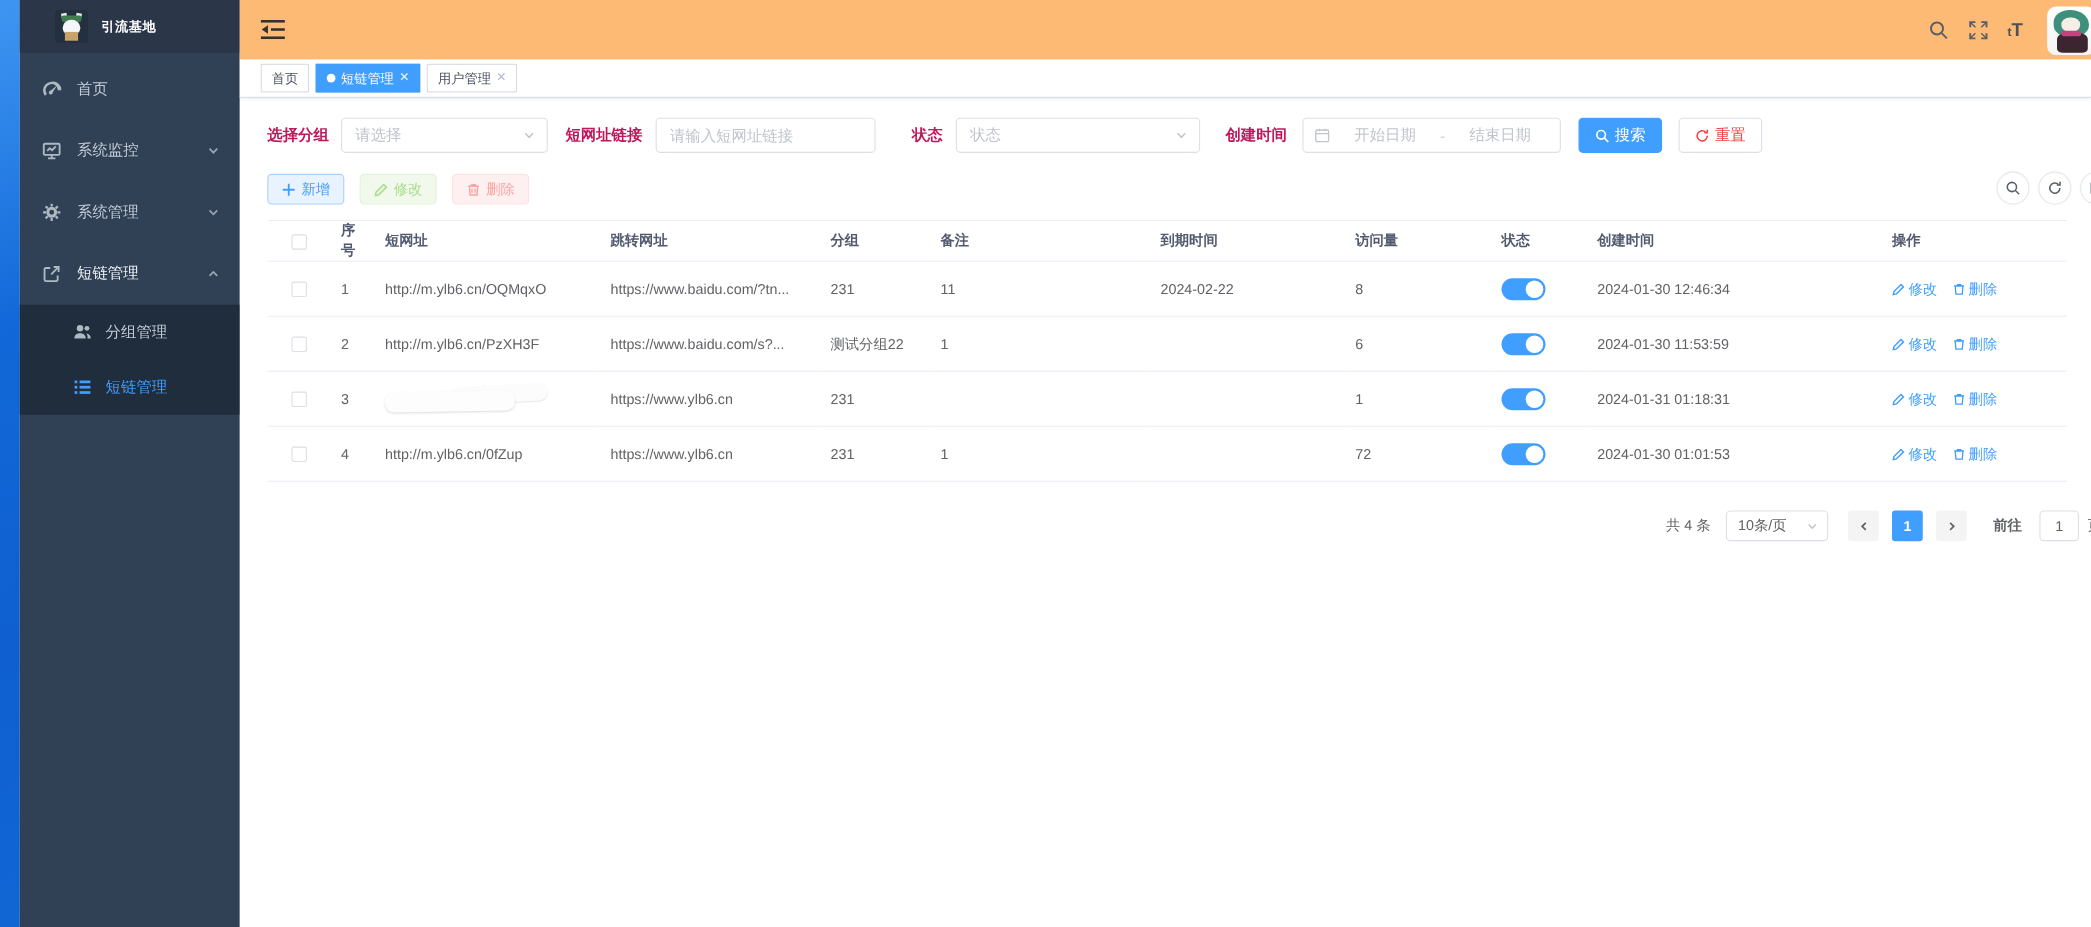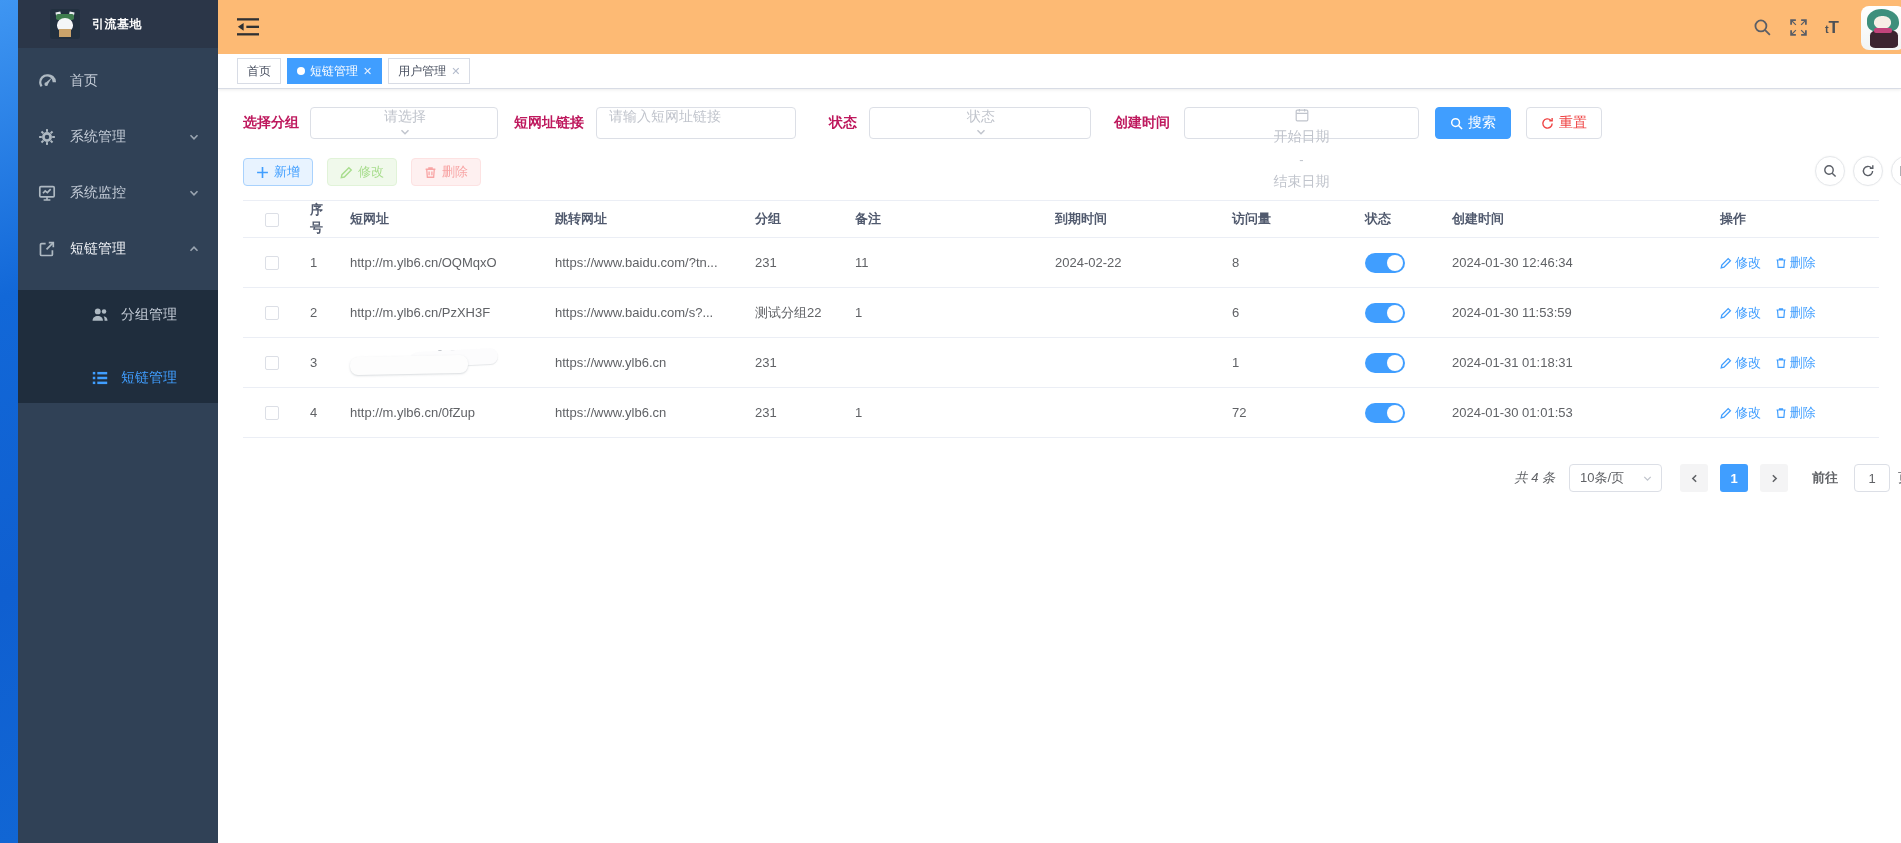--- a/index.html
+++ b/index.html
@@ -21,21 +21,21 @@
   .logo-img .cat-ear2 { position:absolute; left:19px; top:3px; width:5px; height:6px; background:#e8ecef; transform:rotate(12deg); }
   .logo-img .cat-body { position:absolute; left:9px; top:20px; width:12px; height:8px; background:#caa36b; }
   .logo-title { color:#fff; font-size:12px; font-weight:bold; letter-spacing:.5px; }
 
   .menu { padding-top:5px; }
   .menu-item { height:56px; display:flex; align-items:center; padding:0 18px 0 20px; color:#c3cbd6; font-size:14px; cursor:pointer; }
   .menu-item .mi-icon { width:18px; height:18px; margin-right:14px; color:#aeb9c2; flex:0 0 auto; }
   .menu-item .mi-label { flex:1; }
   .menu-item .chev { width:12px; height:12px; color:#9aa5b1; }
   .submenu { background:#1f2d3d; }
-  .submenu .menu-item { height:50px; padding-left:73px;margin-top:13px; }
+  .submenu .menu-item { height:50px; padding-left:48px; }
   .submenu .menu-item .mi-icon { margin-right:12px; }
   .menu-item.active { color:#409eff; }
   .menu-item.active .mi-icon { color:#409eff; }
 
   
   .main { position:absolute; left:218px; top:0; width:1683px; height:843px; background:#fff; }
 
   .navbar { position:relative; height:54px; background:#fdba74; display:flex; align-items:center; }
   .fold-btn { margin-left:19px; width:22px; height:20px; color:#303133; cursor:pointer; }
   .nav-right { position:absolute; right:62px; top:0; height:54px; display:flex; align-items:center; gap:17px; color:#5a5e66; }
@@ -54,21 +54,21 @@
   .tag .tag-close { font-size:11px; color:#b4bccc; cursor:pointer; line-height:1; }
   .tag.active { background:#409eff; border-color:#409eff; color:#fff; }
   .tag.active .dot { width:8px; height:8px; border-radius:50%; background:#fff; display:inline-block; }
   .tag.active .tag-close { color:#e8f1ff; }
 
   .content { position:relative; padding:18px 0 0 25px; }
 
   
   .filter-row { display:flex; align-items:center; height:32px; }
   .f-label { font-size:14px; font-weight:bold; color:#be185d; white-space:nowrap; }
-  .sel, .inp, .date-range { height:32px; border:1px solid #dcdfe6; border-radius:4px; background:#fff; display:flex; align-items:center; font-size:14px;flex-direction:column; }
+  .sel, .inp, .date-range { height:32px; border:1px solid #dcdfe6; border-radius:4px; background:#fff; display:flex; align-items:center; font-size:14px; }
   .sel { justify-content:space-between; padding:0 10px 0 12px; cursor:pointer; }
   .placeholder { color:#c0c4cc; }
   .sel .sel-arrow { width:12px; height:12px; color:#c0c4cc; }
   .inp input { border:none; outline:none; width:100%; padding:0 12px; font-size:14px; color:#606266; background:transparent; font-family:inherit; }
   .inp input::placeholder { color:#c0c4cc; }
   .date-range { padding:0 10px; gap:6px; cursor:pointer; }
   .date-range .cal-icon { width:14px; height:14px; color:#c0c4cc; flex:0 0 auto; }
   .date-range .d-ph { flex:1; text-align:center; color:#c0c4cc; font-size:14px; }
   .date-range .d-sep { color:#c0c4cc; font-size:13px; }
 
@@ -101,21 +101,21 @@
   .op-link + .op-link { margin-left:10px; }
   .op-link svg { width:12px; height:12px; }
 
   .redact { position:relative; width:150px; height:30px; }
   .redact .frag { position:absolute; right:4px; top:0; font-size:12px; color:#9aa0a8; opacity:.75; letter-spacing:6px; }
   .redact .blob1 { position:absolute; left:0; top:8px; width:118px; height:18px; background:#fdfdfd; border-radius:8px; box-shadow:0 1px 2px rgba(180,185,192,.5); transform:rotate(-1deg); }
   .redact .blob2 { position:absolute; left:60px; top:2px; width:88px; height:16px; background:#fcfcfd; border-radius:8px; transform:rotate(-3deg); box-shadow:0 1px 1px rgba(190,194,200,.4); }
 
   
   .pager { display:flex; align-items:center; justify-content:flex-end; margin:26px -10px 0 0; font-size:13px; color:#606266; }
-  .pager .total { margin-right:14px;font-style:italic; }
+  .pager .total { margin-right:14px; }
   .size-select { width:93px; height:28px; border:1px solid #dcdfe6; border-radius:4px; display:flex; align-items:center; justify-content:space-between; padding:0 8px 0 10px; color:#606266; font-size:13px; cursor:pointer; background:#fff; }
   .size-select .sel-arrow { width:11px; height:11px; color:#c0c4cc; }
   .pg-btn { width:28px; height:28px; border-radius:3px; background:#f4f4f5; color:#606266; display:flex; align-items:center; justify-content:center; margin-left:12px; cursor:pointer; font-size:13px; }
   .pg-btn.first { margin-left:18px; }
   .pg-btn.current { background:#409eff; color:#fff; font-weight:bold; }
   .pg-btn svg { width:11px; height:11px; }
   .goto-label { margin-left:24px; margin-right:16px;font-weight:bold; }
   .goto-input { width:36px; height:28px; border:1px solid #dcdfe6; border-radius:4px; text-align:center; font-size:13px; color:#606266; outline:none; font-family:inherit; }
   .page-suffix { margin-left:8px; white-space:nowrap; }
 </style>
@@ -137,47 +137,47 @@
       <span class="logo-title">引流基地</span>
     </div>
 
     <nav class="menu">
       <div class="menu-item">
         <svg class="mi-icon" viewBox="0 0 16 16" fill="currentColor">
             <path d="M8 2a7 7 0 0 0-7 7c0 1.6.55 3.1 1.5 4.3l1.55-1.25A5 5 0 1 1 13 9h3a7 7 0 0 0-8-7z"></path>
             <path d="M8.9 10.6 12.4 4.9 7.3 9.2a1.6 1.6 0 1 0 1.6 1.4z"></path>
           </svg>
         <span class="mi-label">首页</span>
+      </div>
+      <div class="menu-item">
+        <svg class="mi-icon" viewBox="0 0 16 16" fill="none" stroke="currentColor" stroke-width="1.5">
+            <rect x="1.6" y="2.4" width="12.8" height="9" rx="1"></rect>
+            <path d="M5 14.2h6M8 11.4v2.8"></path>
+            <path d="M4.4 8.2l2-2.1 1.9 1.5 3-3.1"></path>
+          </svg>
+        <span class="mi-label">系统监控</span>
+        <svg class="chev" viewBox="0 0 12 12" fill="none" stroke="currentColor" stroke-width="1.6">
+            <path d="M2.5 4.2 6 7.8l3.5-3.6"></path>
+          </svg>
       </div>
       <div class="menu-item">
         <svg class="mi-icon" viewBox="0 0 16 16" fill="none" stroke="currentColor">
             <g stroke-width="1.8">
               <line x1="8" y1="1" x2="8" y2="3.4"></line>
               <line x1="8" y1="12.6" x2="8" y2="15"></line>
               <line x1="1" y1="8" x2="3.4" y2="8"></line>
               <line x1="12.6" y1="8" x2="15" y2="8"></line>
               <line x1="3.1" y1="3.1" x2="4.8" y2="4.8"></line>
               <line x1="11.2" y1="11.2" x2="12.9" y2="12.9"></line>
               <line x1="12.9" y1="3.1" x2="11.2" y2="4.8"></line>
               <line x1="3.1" y1="12.9" x2="4.8" y2="11.2"></line>
             </g>
             <circle cx="8" cy="8" r="3.2" stroke-width="2.4"></circle>
           </svg>
         <span class="mi-label">系统管理</span>
-        <svg class="chev" viewBox="0 0 12 12" fill="none" stroke="currentColor" stroke-width="1.6">
-            <path d="M2.5 4.2 6 7.8l3.5-3.6"></path>
-          </svg>
-      </div>
-      <div class="menu-item">
-        <svg class="mi-icon" viewBox="0 0 16 16" fill="none" stroke="currentColor" stroke-width="1.5">
-            <rect x="1.6" y="2.4" width="12.8" height="9" rx="1"></rect>
-            <path d="M5 14.2h6M8 11.4v2.8"></path>
-            <path d="M4.4 8.2l2-2.1 1.9 1.5 3-3.1"></path>
-          </svg>
-        <span class="mi-label">系统监控</span>
         <svg class="chev" viewBox="0 0 12 12" fill="none" stroke="currentColor" stroke-width="1.6">
             <path d="M2.5 4.2 6 7.8l3.5-3.6"></path>
           </svg>
       </div>
       <div class="menu-item" style="color:#f0f3f7;">
         <svg class="mi-icon" viewBox="0 0 16 16" fill="none" stroke="currentColor" stroke-width="1.5">
             <path d="M12.8 9.2v3.6a1 1 0 0 1-1 1H3.2a1 1 0 0 1-1-1V4.2a1 1 0 0 1 1-1h3.6"></path>
             <path d="M9.6 2.4h4v4"></path>
             <path d="M13.4 2.6 7.6 8.4"></path>
           </svg>

